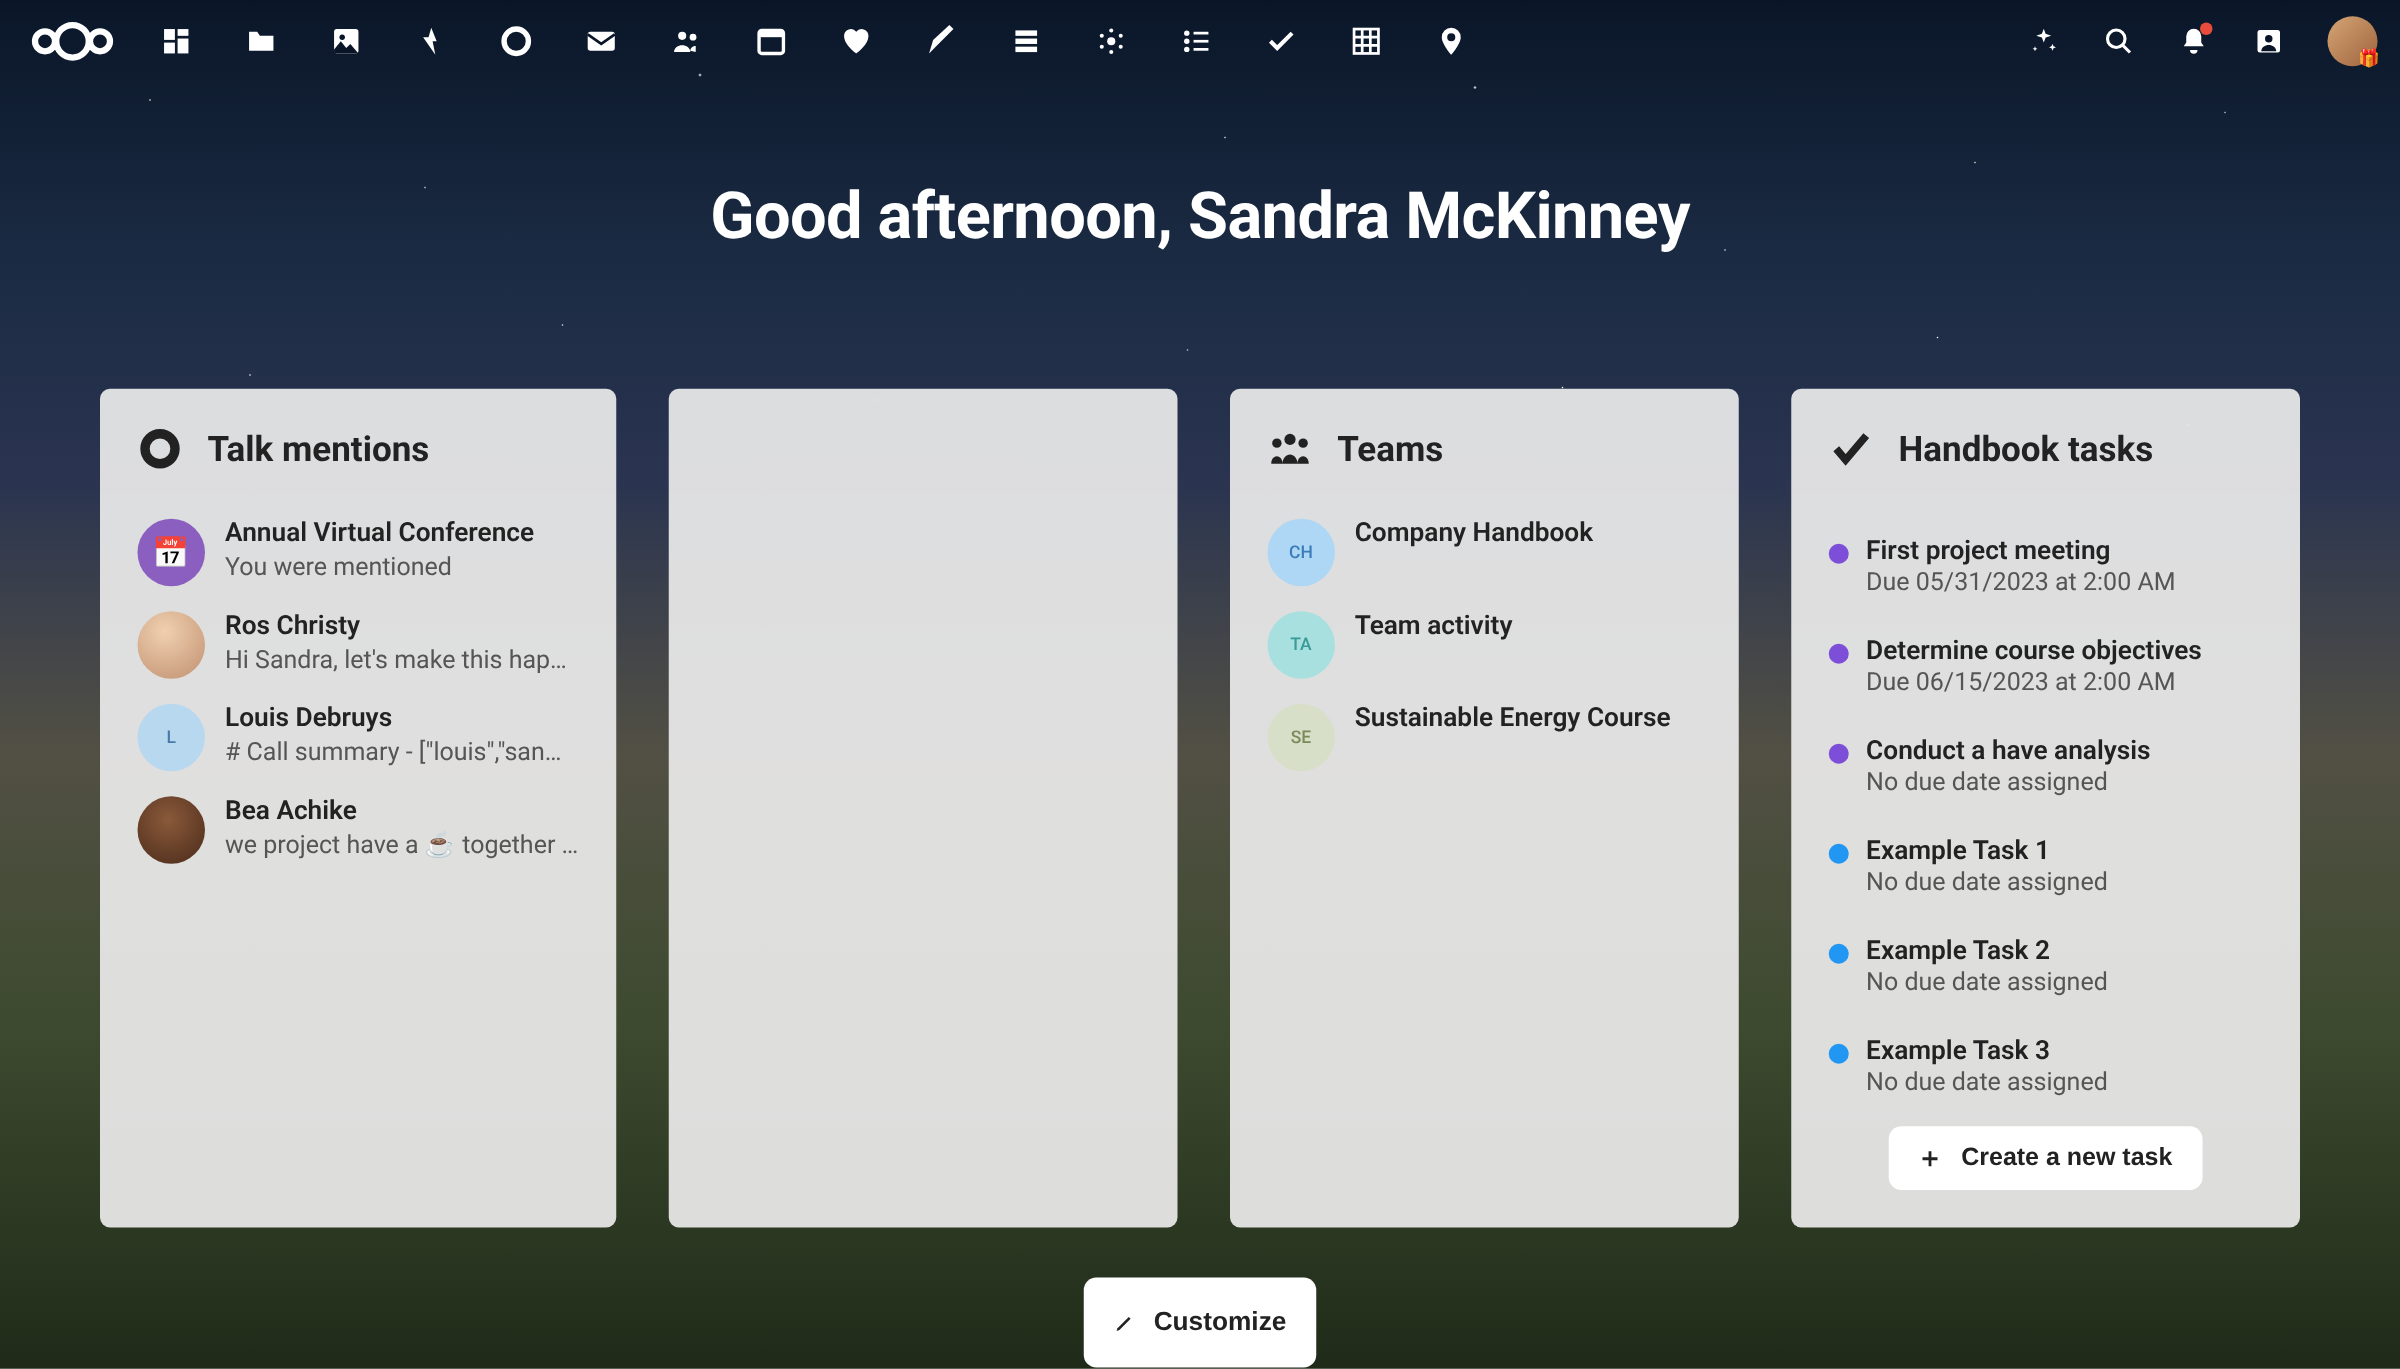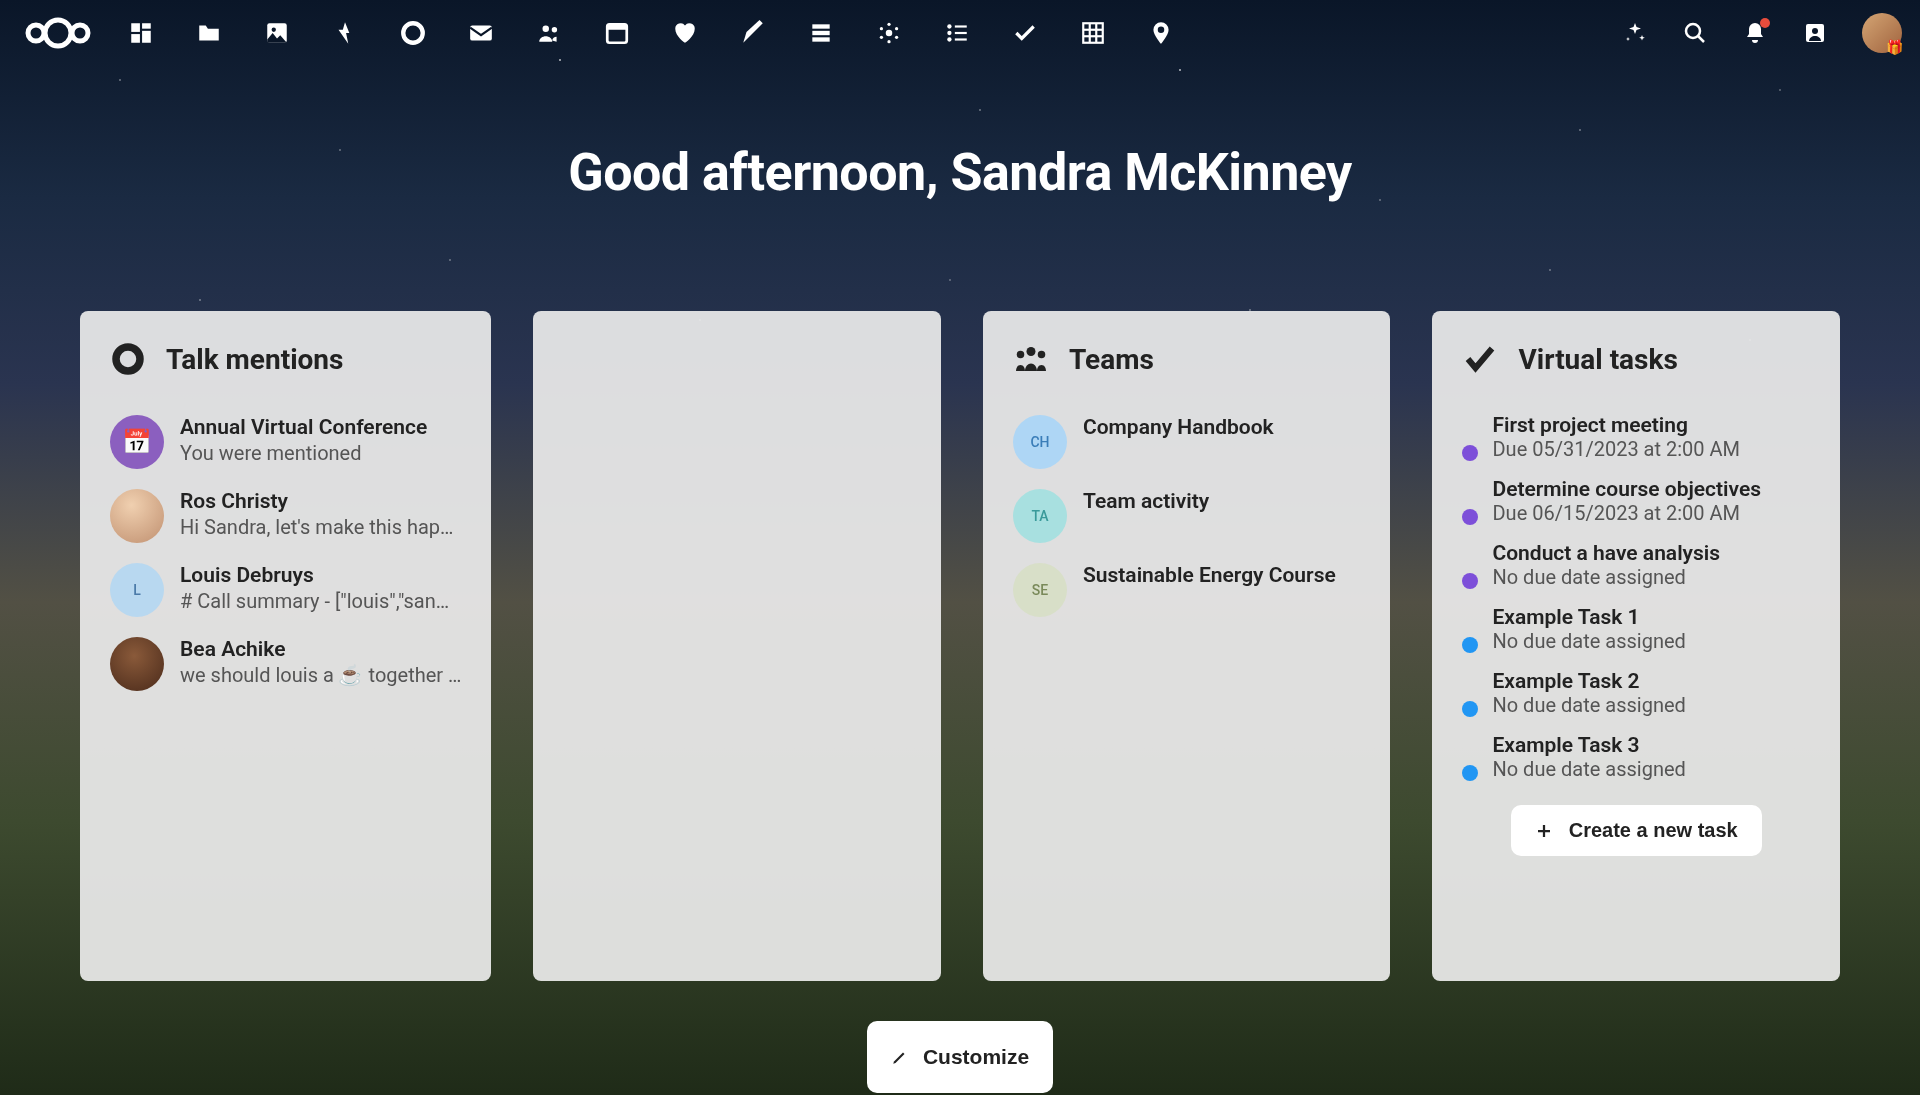--- a/index.html
+++ b/index.html
@@ -59,21 +59,21 @@
 }
 .card-header { display:flex; align-items:center; gap:20px; margin-bottom: 28px; }
 .card-header-icon { width:36px; height:36px; display:flex; align-items:center; justify-content:center; }
 .card-header-icon svg { width:36px; height:36px; fill:#222; }
 .card-title { font-size:28px; font-weight:700; color:#222; }
 .item { display:flex; gap:16px; align-items:flex-start; padding: 10px 0; cursor:pointer; }
 .item-avatar { width:54px; height:54px; border-radius:50%; flex-shrink:0; display:flex; align-items:center; justify-content:center; font-weight:500; font-size:14px; color:#fff; }
 .item-body { flex:1; min-width:0; }
 .item-title { font-size:21px; font-weight:600; color:#222; margin-bottom:2px; white-space:nowrap; overflow:hidden; text-overflow:ellipsis; }
 .item-sub { font-size:20px; color:#555; white-space:nowrap; overflow:hidden; text-overflow:ellipsis; }
-.task-item { display:flex; gap:14px; align-items:flex-end; padding:8px 0; cursor:pointer; }
+.task-item { display:flex; gap:14px; align-items:flex-start; padding:8px 0; cursor:pointer;margin-top:16px; }
 .task-dot { width:16px; height:16px; border-radius:50%; margin-top:6px; flex-shrink:0; }
 .task-title { font-size:21px; font-weight:600; color:#222; }
 .task-sub { font-size:20px; color:#555; }
 .new-task-btn {
   align-self:center; margin-top:16px; background:#fff; border:none; border-radius:10px;
   padding:14px 24px; font-size:20px; font-weight:600; color:#222;
   display:flex; align-items:center; gap:16px; cursor:pointer;
 }
 .customize-btn {
   position:relative; z-index:2; margin: 40px auto 0; background:#fff; border:none;
@@ -272,21 +272,21 @@
           <div class="item-avatar av-lblue">L</div>
           <div class="item-body">
             <div class="item-title">Louis Debruys</div>
             <div class="item-sub"># Call summary - ["louis","san…</div>
           </div>
         </div>
         <div class="item">
           <div class="item-avatar av-photo2"></div>
           <div class="item-body">
             <div class="item-title">Bea Achike</div>
-            <div class="item-sub">we should louis a ☕ together …</div>
+            <div class="item-sub">we project have a ☕ together …</div>
           </div>
         </div>
       </div>
   </div>
 
   <div class="card">
   </div>
 
   <div class="card">
     <div class="card-header">
@@ -322,21 +322,21 @@
       </div>
   </div>
 
   <div class="card">
     <div class="card-header">
       <span class="card-header-icon">
           <svg viewBox="0 0 24 24">
             <path d="M4 12l5 6L20 5" fill="none" stroke="#222" stroke-width="4"></path>
           </svg>
         </span>
-      <span class="card-title">Virtual tasks</span>
+      <span class="card-title">Handbook tasks</span>
     </div>
     <div id="tasks-list">
         <div class="task-item">
           <div class="task-dot" style="background: rgb(125, 79, 217);"></div>
           <div>
             <div class="task-title">First project meeting</div>
             <div class="task-sub">Due 05/31/2023 at 2:00 AM</div>
           </div>
         </div>
         <div class="task-item">

